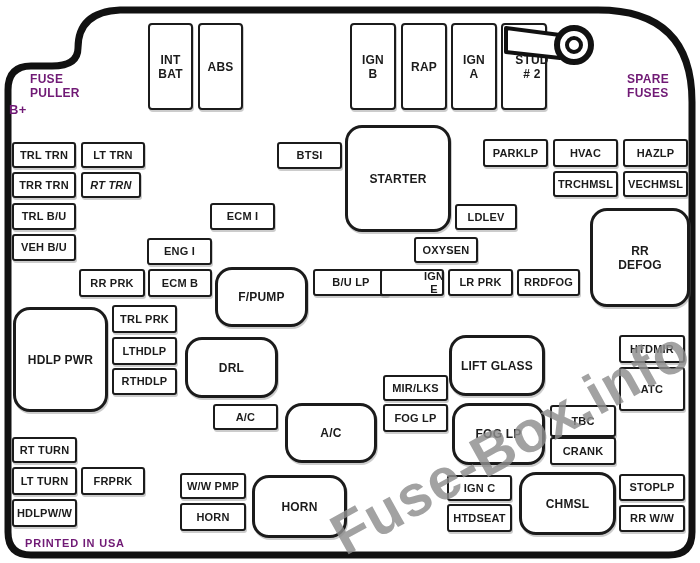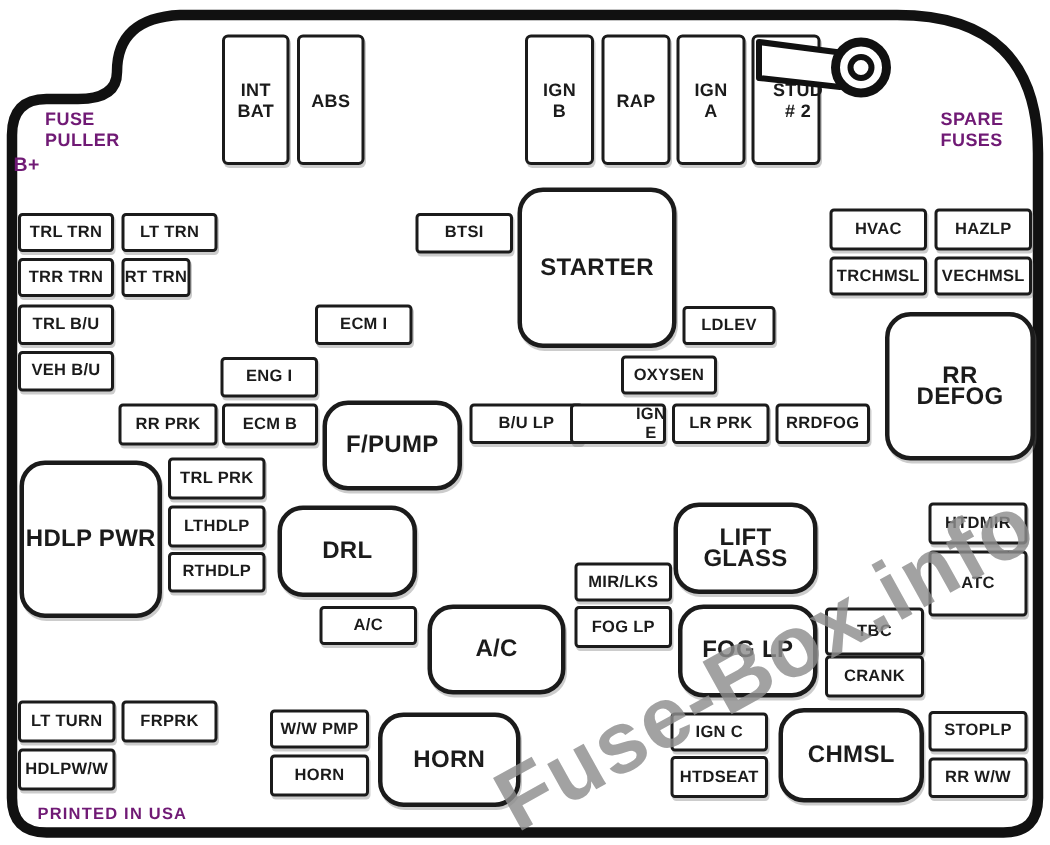--- a/index.html
+++ b/index.html
@@ -19,21 +19,21 @@
   }
   .fuse span{
     white-space:pre-line;text-align:center;
     font-size:11px;font-weight:700;color:#1b1b1b;line-height:13px;
     letter-spacing:0.2px;
   }
   .fuse.s{border-radius:3px;}
   .fuse.v{border-radius:4px;}
   .fuse.v span{font-size:12px;line-height:14px;}
   .fuse.r{border-radius:17px;border-width:3px;}
-  .fuse.r span{font-size:16px;line-height:14px;}
+  .fuse.r span{font-size:12px;line-height:14px;}
   .corner-text{
     position:absolute;z-index:3;color:#701a75;font-weight:700;
     font-size:12px;line-height:14px;letter-spacing:0.3px;white-space:pre-line;
   }
   .fuse-puller{left:30px;top:72px;}
   .b-plus{left:9px;top:103px;font-size:13px;}
   .spare-fuses{left:627px;top:72px;}
   .printed{left:25px;top:536px;font-size:11px;letter-spacing:0.8px;}
   .clamp{position:absolute;left:496px;top:16px;z-index:4;}
   .watermark{
@@ -77,35 +77,38 @@
       </div>
       <div class="fuse s" style="left: 12px; top: 142px; width: 64px; height: 26px;">
         <span>TRL TRN</span>
       </div>
       <div class="fuse s" style="left: 81px; top: 142px; width: 64px; height: 26px;">
         <span>LT TRN</span>
       </div>
       <div class="fuse s" style="left: 12px; top: 172px; width: 64px; height: 26px;">
         <span>TRR TRN</span>
       </div>
-      <div class="fuse s" style="left: 81px; top: 172px; width: 46px; height: 26px;">
+      <div class="fuse s" style="left: 81px; top: 172px; width: 60px; height: 26px; font-style: italic;">
         <span>RT TRN</span>
       </div>
       <div class="fuse s" style="left: 12px; top: 203px; width: 64px; height: 27px;">
         <span>TRL B/U</span>
       </div>
       <div class="fuse s" style="left: 12px; top: 234px; width: 64px; height: 27px;">
         <span>VEH B/U</span>
       </div>
       <div class="fuse s" style="left: 277px; top: 142px; width: 65px; height: 27px;">
         <span>BTSI</span>
       </div>
       <div class="fuse s" style="left: 210px; top: 203px; width: 65px; height: 27px;">
         <span>ECM I</span>
       </div>
+      <div class="fuse s" style="left: 483px; top: 139px; width: 65px; height: 28px;">
+        <span>PARKLP</span>
+      </div>
       <div class="fuse s" style="left: 553px; top: 139px; width: 65px; height: 28px;">
         <span>HVAC</span>
       </div>
       <div class="fuse s" style="left: 623px; top: 139px; width: 65px; height: 28px;">
         <span>HAZLP</span>
       </div>
       <div class="fuse s" style="left: 553px; top: 171px; width: 65px; height: 26px;">
         <span>TRCHMSL</span>
       </div>
       <div class="fuse s" style="left: 623px; top: 171px; width: 65px; height: 26px;">
@@ -160,20 +163,23 @@
         <span>HTDMIR</span>
       </div>
       <div class="fuse s" style="left: 619px; top: 367px; width: 66px; height: 44px;">
         <span>ATC</span>
       </div>
       <div class="fuse s" style="left: 550px; top: 405px; width: 66px; height: 32px;">
         <span>TBC</span>
       </div>
       <div class="fuse s" style="left: 550px; top: 437px; width: 66px; height: 28px;">
         <span>CRANK</span>
+      </div>
+      <div class="fuse s" style="left: 12px; top: 437px; width: 65px; height: 26px;">
+        <span>RT TURN</span>
       </div>
       <div class="fuse s" style="left: 12px; top: 467px; width: 65px; height: 28px;">
         <span>LT TURN</span>
       </div>
       <div class="fuse s" style="left: 81px; top: 467px; width: 64px; height: 28px;">
         <span>FRPRK</span>
       </div>
       <div class="fuse s" style="left: 12px; top: 499px; width: 65px; height: 28px;">
         <span>HDLPW/W</span>
       </div>

